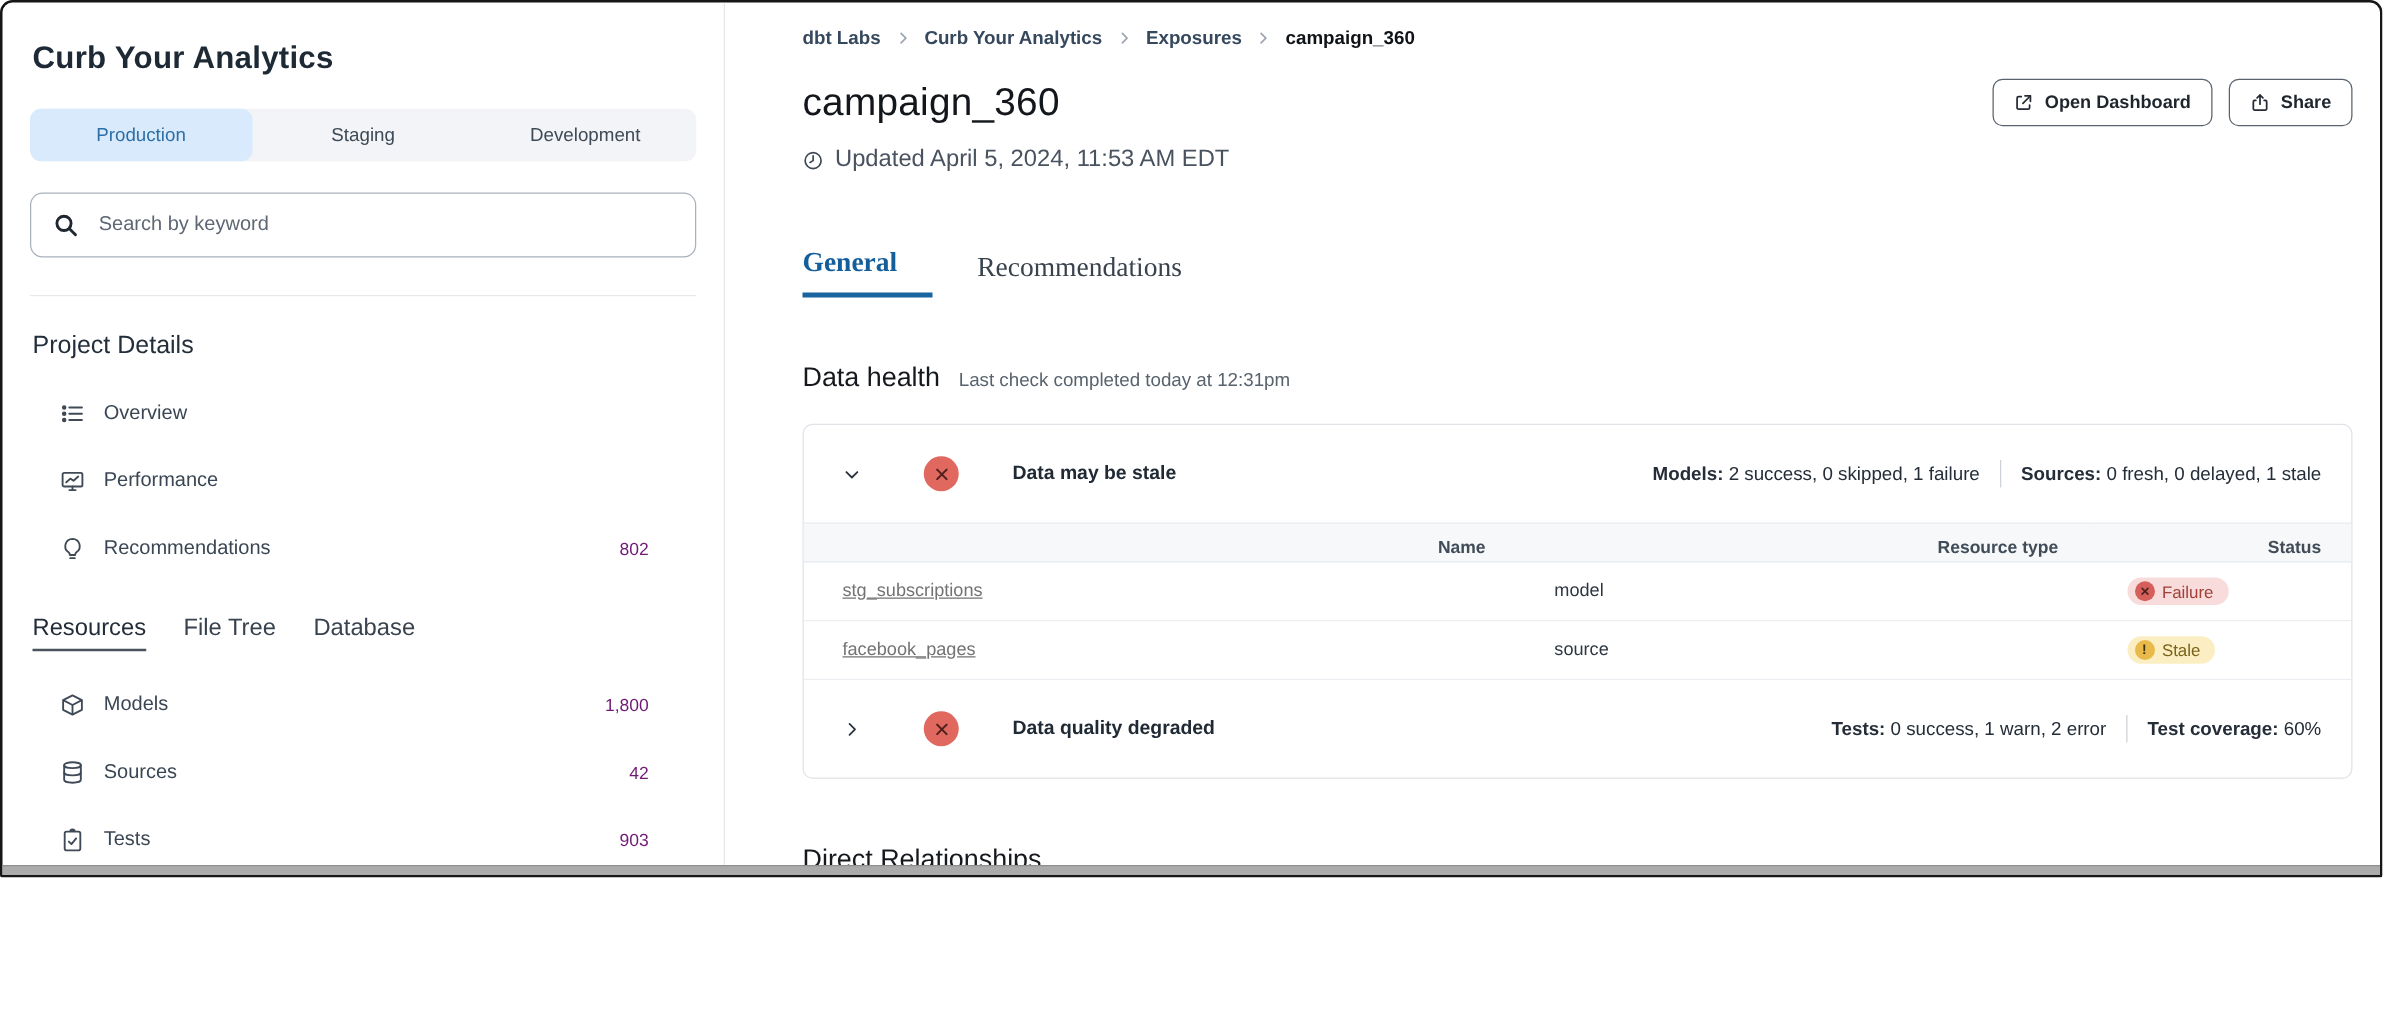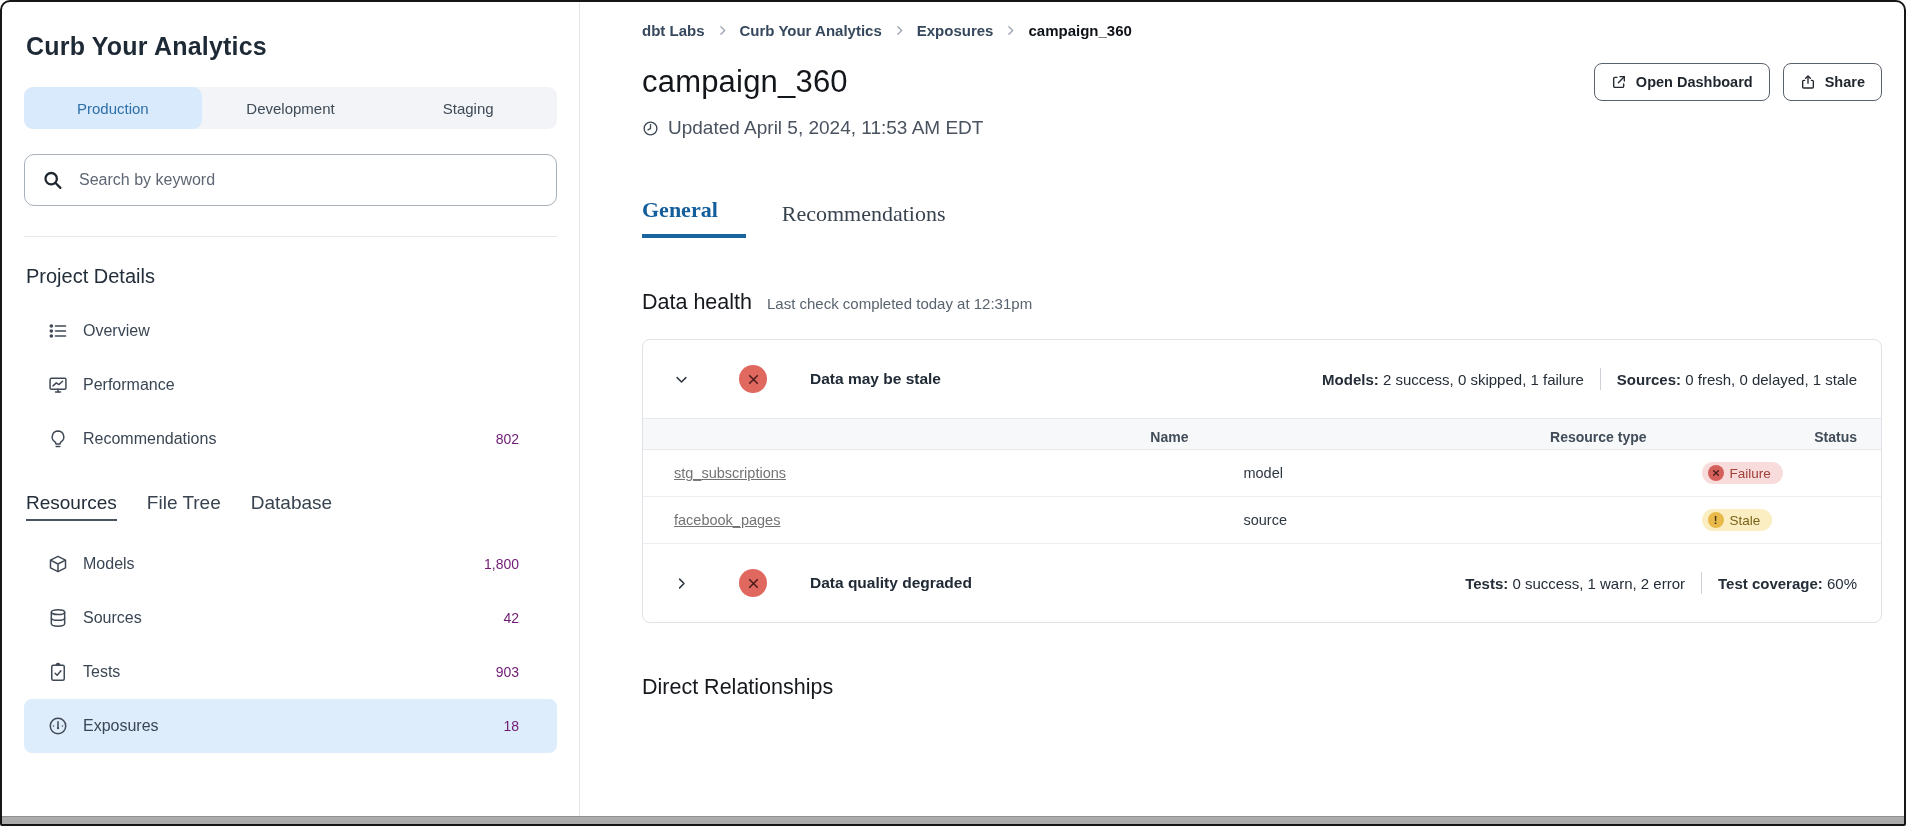--- a/index.html
+++ b/index.html
@@ -3,21 +3,21 @@
 <meta charset="utf-8">
 <style>
   * { box-sizing: border-box; margin: 0; padding: 0; }
   html,body { background:#fff; }
   body {
     font-family: "Liberation Sans", "DejaVu Sans", sans-serif;
     color:#222b36;
     -webkit-font-smoothing: antialiased;
   }
   .window {
-    width:1906px; height:826px;
+    width:1906px; height:702px;
     border:2px solid #161616;
     border-radius:10px 10px 2px 2px;
     overflow:hidden;
     display:flex; flex-direction:column;
     background:#fff;
   }
   .content-row { flex:1; display:flex; overflow:hidden; }
   .bottom-bar { height:8px; background:#ababab; border-top:1px solid #8f8f8f; flex-shrink:0; }
 
   
@@ -126,22 +126,22 @@
 <body>
 
 <div class="window">
   <div class="content-row">
 
     <aside class="sidebar">
       <div class="sidebar-title">Curb Your Analytics</div>
 
       <div class="env-tabs">
         <div class="env-tab active">Production</div>
+        <div class="env-tab">Staging</div>
         <div class="env-tab">Development</div>
-        <div class="env-tab">Staging</div>
       </div>
 
       <div class="search-wrap">
         <span class="search-icon">
           <svg width="21" height="21" viewBox="0 0 24 24" fill="none" stroke="currentColor" stroke-width="2.6" stroke-linecap="round">
             <circle cx="10.5" cy="10.5" r="6.5"></circle>
               <line x1="15.5" y1="15.5" x2="21" y2="21"></line>
           </svg>
         </span>
         <input class="search-input" type="text" placeholder="Search by keyword" style="">

